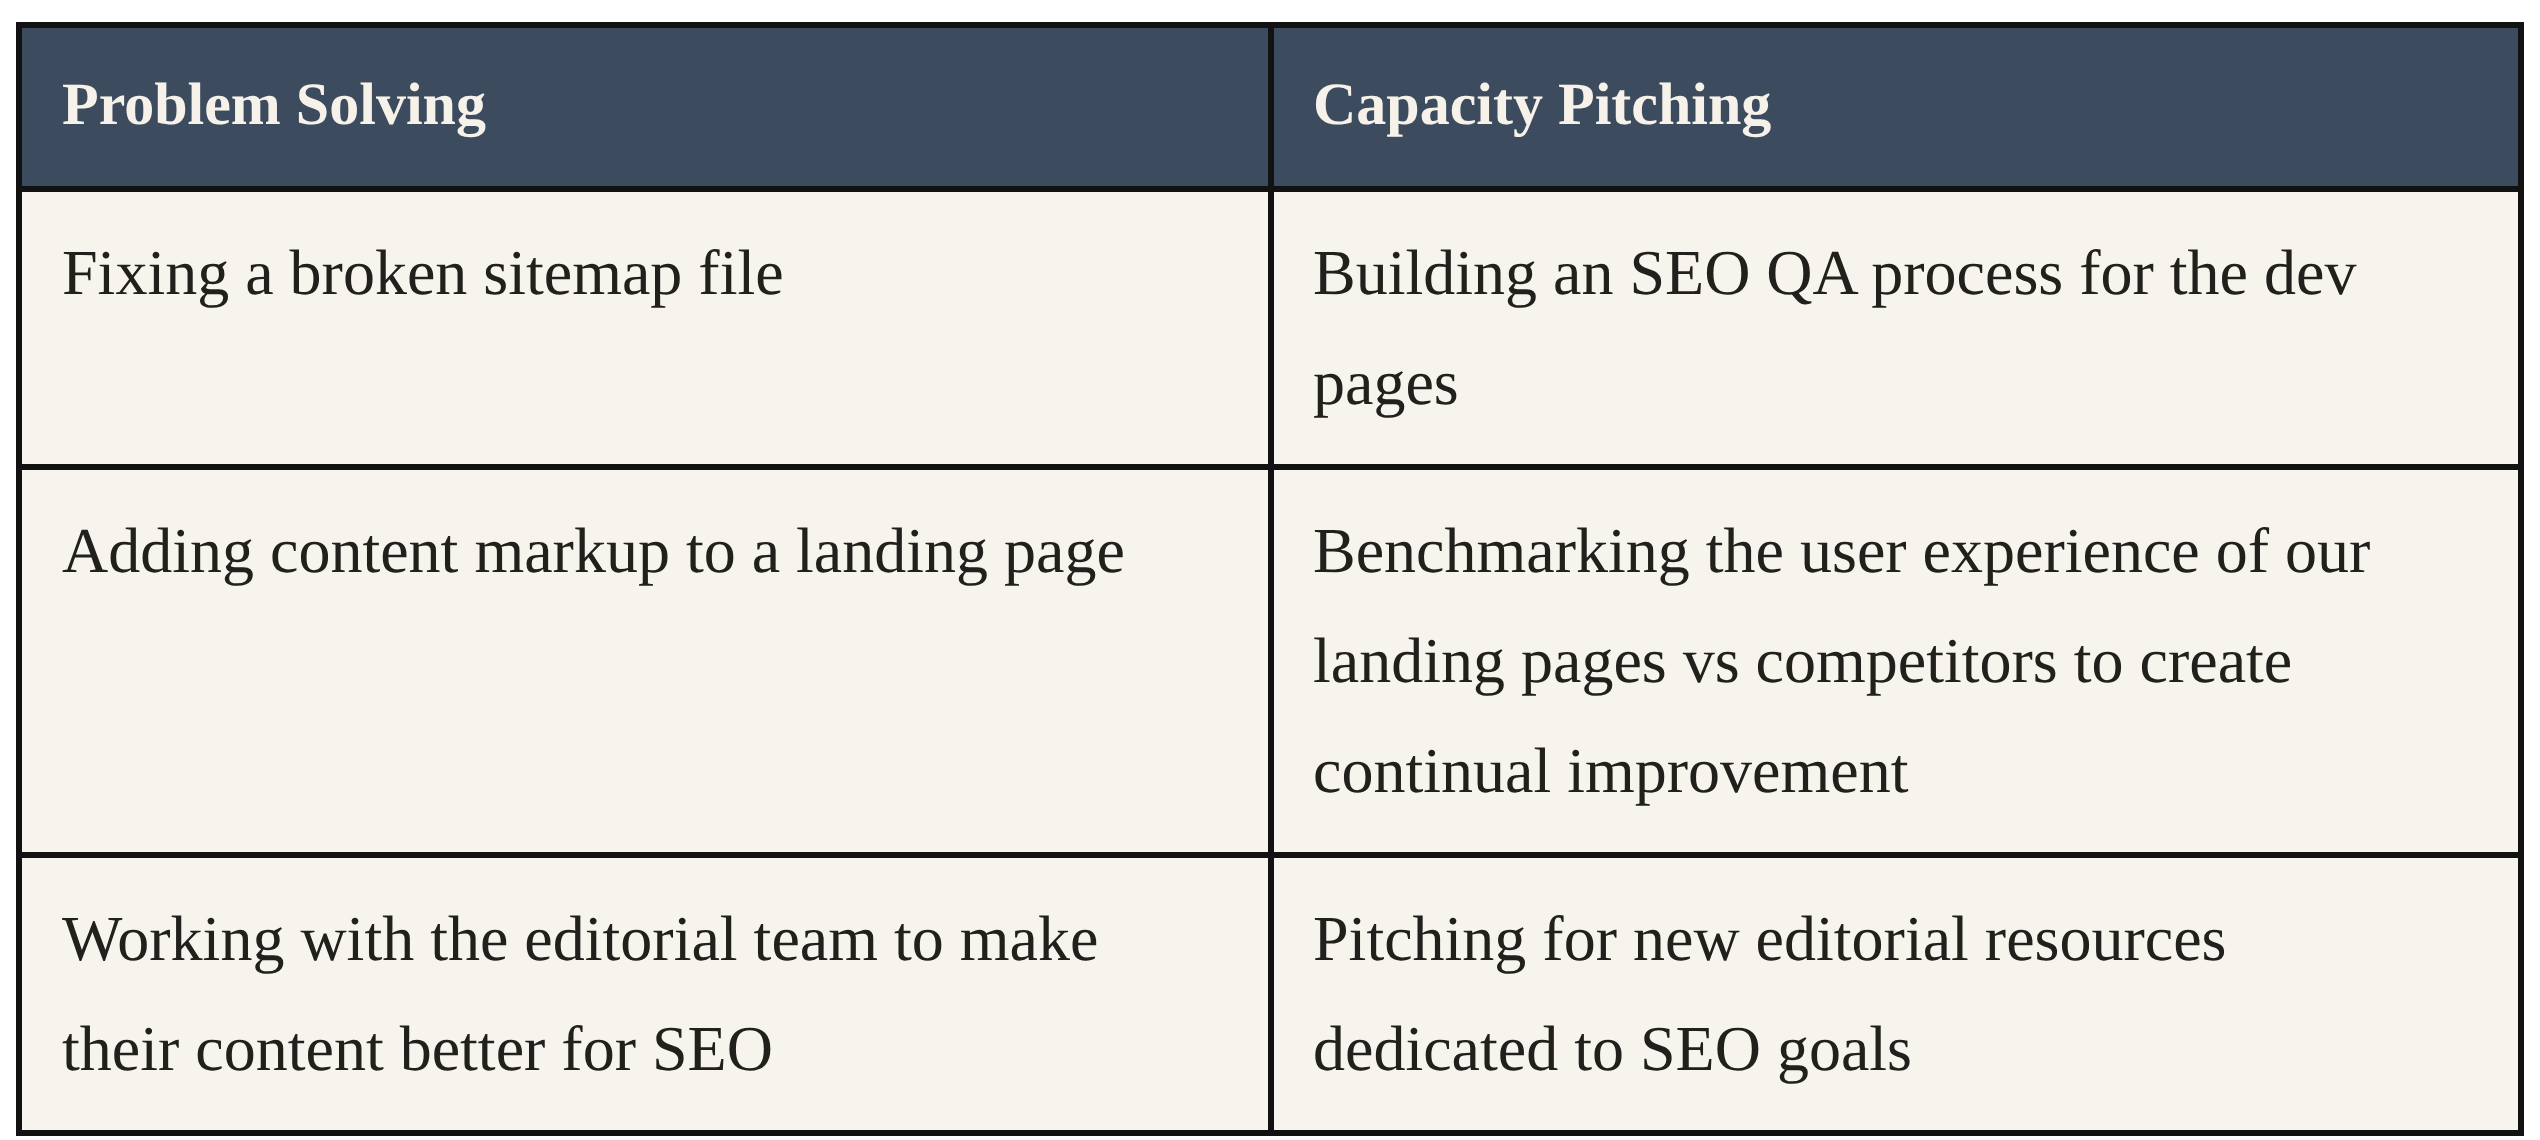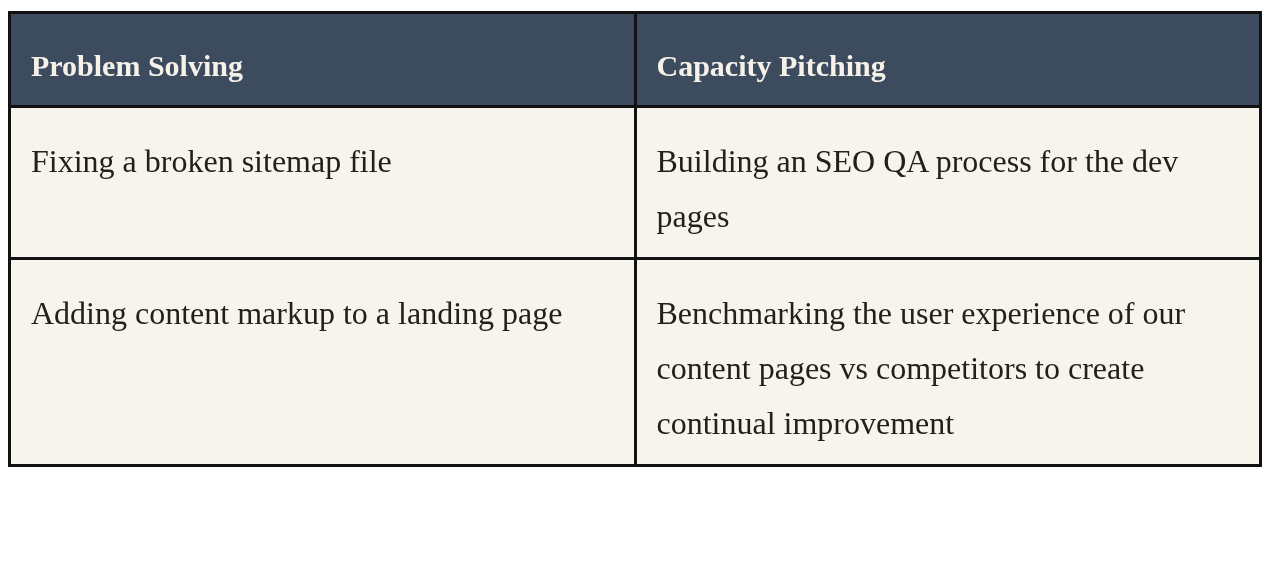--- a/index.html
+++ b/index.html
@@ -30,21 +30,21 @@
     top: 11px;
     width: 1254px;
     border-collapse: collapse;
     table-layout: fixed;
   }
   table.compare th,
   table.compare td {
     border: 3px solid var(--border);
     width: 50%;
     vertical-align: top;
-    padding: 26px 24px 13px 20px;
+    padding: 13px 24px 13px 20px;
     text-align: left;
   }
   table.compare th {
     background: var(--header-bg);
     color: var(--header-text);
     font-size: 30px;
     font-weight: bold;
     line-height: 52px;
     height: 82px;
   }
@@ -70,17 +70,21 @@
         <th>Capacity Pitching</th>
       </tr>
     </thead>
     <tbody>
       <tr class="row-1">
         <td>Fixing a broken sitemap file</td>
         <td>Building an SEO QA process for the dev pages</td>
       </tr>
       <tr class="row-2">
         <td>Adding content markup to a landing page</td>
-        <td>Benchmarking the user experience of our content pages vs competitors to create continual improvement</td>
+        <td>Benchmarking the user experience of our landing pages vs competitors to create continual improvement</td>
+      </tr>
+      <tr class="row-3">
+        <td>Working with the editorial team to make their content better for SEO</td>
+        <td>Pitching for new editorial resources dedicated to SEO goals</td>
       </tr>
     </tbody>
   </table>
 </div>
 
 </body></html>

